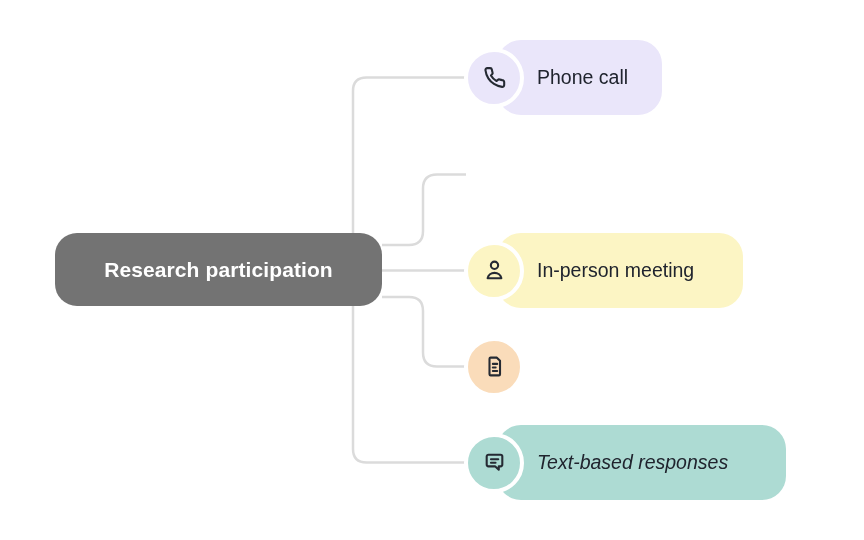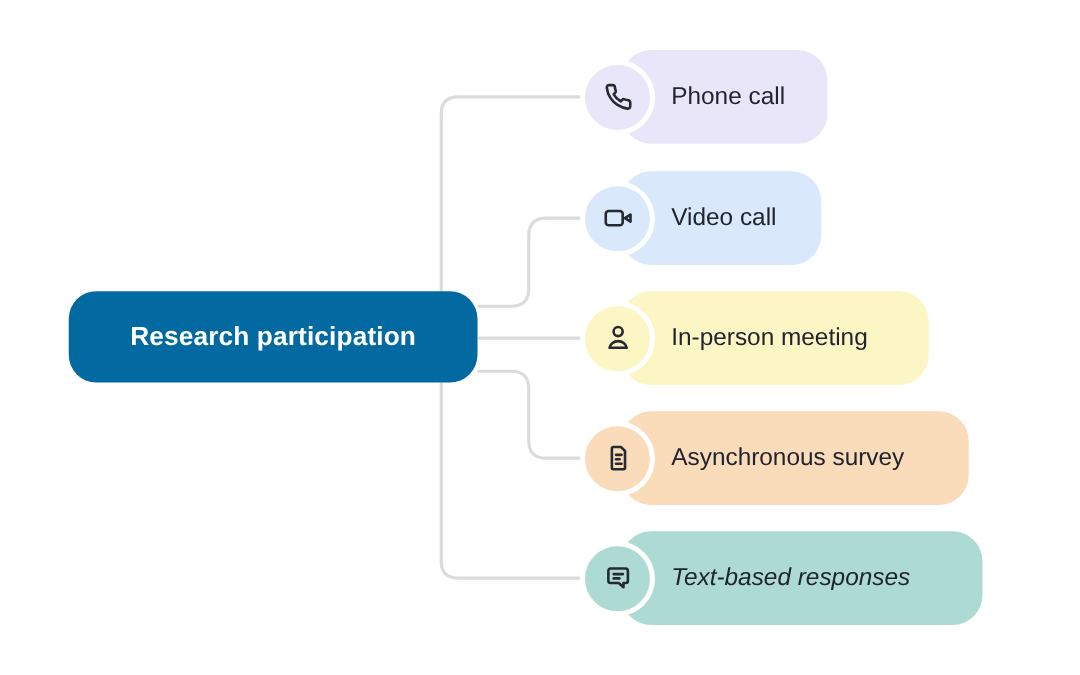--- a/index.html
+++ b/index.html
@@ -50,63 +50,49 @@
 <div class="canvas">
 
   <svg class="connectors" width="864" height="540" viewBox="0 0 864 540" aria-hidden="true">
     <path d="M353 260 V91 Q353 77.5 366.5 77.5 H466" style="stroke: rgb(219, 219, 219);"></path>
     <path d="M382 245 H409 Q423 245 423 231 V188.5 Q423 174.5 437 174.5 H466" style="stroke: rgb(219, 219, 219);"></path>
     <path d="M382 270.5 H466" style="stroke: rgb(219, 219, 219);"></path>
     <path d="M382 297 H409 Q423 297 423 311 V352.5 Q423 366.5 437 366.5 H466" style="stroke: rgb(219, 219, 219);"></path>
     <path d="M353 280 V449 Q353 462.5 366.5 462.5 H466" style="stroke: rgb(219, 219, 219);"></path>
   </svg>
 
-  <div class="root" style="background: #0369a1; color: rgb(255, 255, 255);">
+  <div class="root" style="background: #737373; color: rgb(255, 255, 255);">
     <span class="root-label">Research participation</span>
   </div>
 
   <div class="branch b0" style="--c: #eae6fa;">
     <span class="pill">
         <span class="pill-label">Phone call</span>
       </span>
     <span class="bubble" style="color: rgb(37, 42, 51);">
       <svg width="25" height="25" viewBox="0 0 24 24" fill="none" stroke="currentColor" stroke-width="2" stroke-linecap="round" stroke-linejoin="round">
         <path d="M21.3 16.6v2.6a1.8 1.8 0 0 1-2 1.8 18 18 0 0 1-7.8-2.8 17.7 17.7 0 0 1-5.4-5.4A18 18 0 0 1 3.3 5a1.8 1.8 0 0 1 1.8-2h2.6a1.8 1.8 0 0 1 1.8 1.5c.1.9.3 1.7.6 2.5a1.8 1.8 0 0 1-.4 1.9L8.6 10a14.4 14.4 0 0 0 5.4 5.4l1.1-1.1a1.8 1.8 0 0 1 1.9-.4c.8.3 1.6.5 2.5.6a1.8 1.8 0 0 1 1.8 1.8z"></path>
       </svg>
     </span>
   </div>
 
-  <div class="branch b1" style="--c: #d9e8fb;">
-    <span class="pill">
-        <span class="pill-label">Video call</span>
-      </span>
-    <span class="bubble" style="color: rgb(37, 42, 51);">
-      <svg width="25" height="25" viewBox="0 0 24 24" fill="none" stroke="currentColor" stroke-width="2" stroke-linecap="round" stroke-linejoin="round">
-        <rect x="2.5" y="6.5" width="13" height="11" rx="2.2"></rect>
-        <path d="M21.5 9.3 17.2 12l4.3 2.7Z"></path>
-      </svg>
-    </span>
-  </div>
 
   <div class="branch b2" style="--c: #fcf5c4;">
     <span class="pill">
         <span class="pill-label">In-person meeting</span>
       </span>
     <span class="bubble" style="color: rgb(37, 42, 51);">
       <svg width="25" height="25" viewBox="0 0 24 24" fill="none" stroke="currentColor" stroke-width="2" stroke-linecap="round" stroke-linejoin="round">
         <circle cx="12" cy="7" r="3.5"></circle>
         <path d="M5.4 19.4a6.7 6.2 0 0 1 13.2 0Z"></path>
       </svg>
     </span>
   </div>
 
   <div class="branch b3" style="--c: #fadcba;">
-    <span class="pill">
-        <span class="pill-label">Asynchronous survey</span>
-      </span>
     <span class="bubble" style="color: rgb(37, 42, 51);">
       <svg width="25" height="25" viewBox="0 0 24 24" fill="none" stroke="currentColor" stroke-width="2" stroke-linecap="round" stroke-linejoin="round">
         <path d="M8.3 3.5h6l3 3v12.9a1.1 1.1 0 0 1-1.1 1.1H8.3a1.1 1.1 0 0 1-1.1-1.1V4.6a1.1 1.1 0 0 1 1.1-1.1Z"></path>
         <path d="M10.4 9.5h4.2"></path>
         <path d="M10.4 12.9h2.7"></path>
         <path d="M10.4 16.3h4.2"></path>
       </svg>
     </span>
   </div>
 

